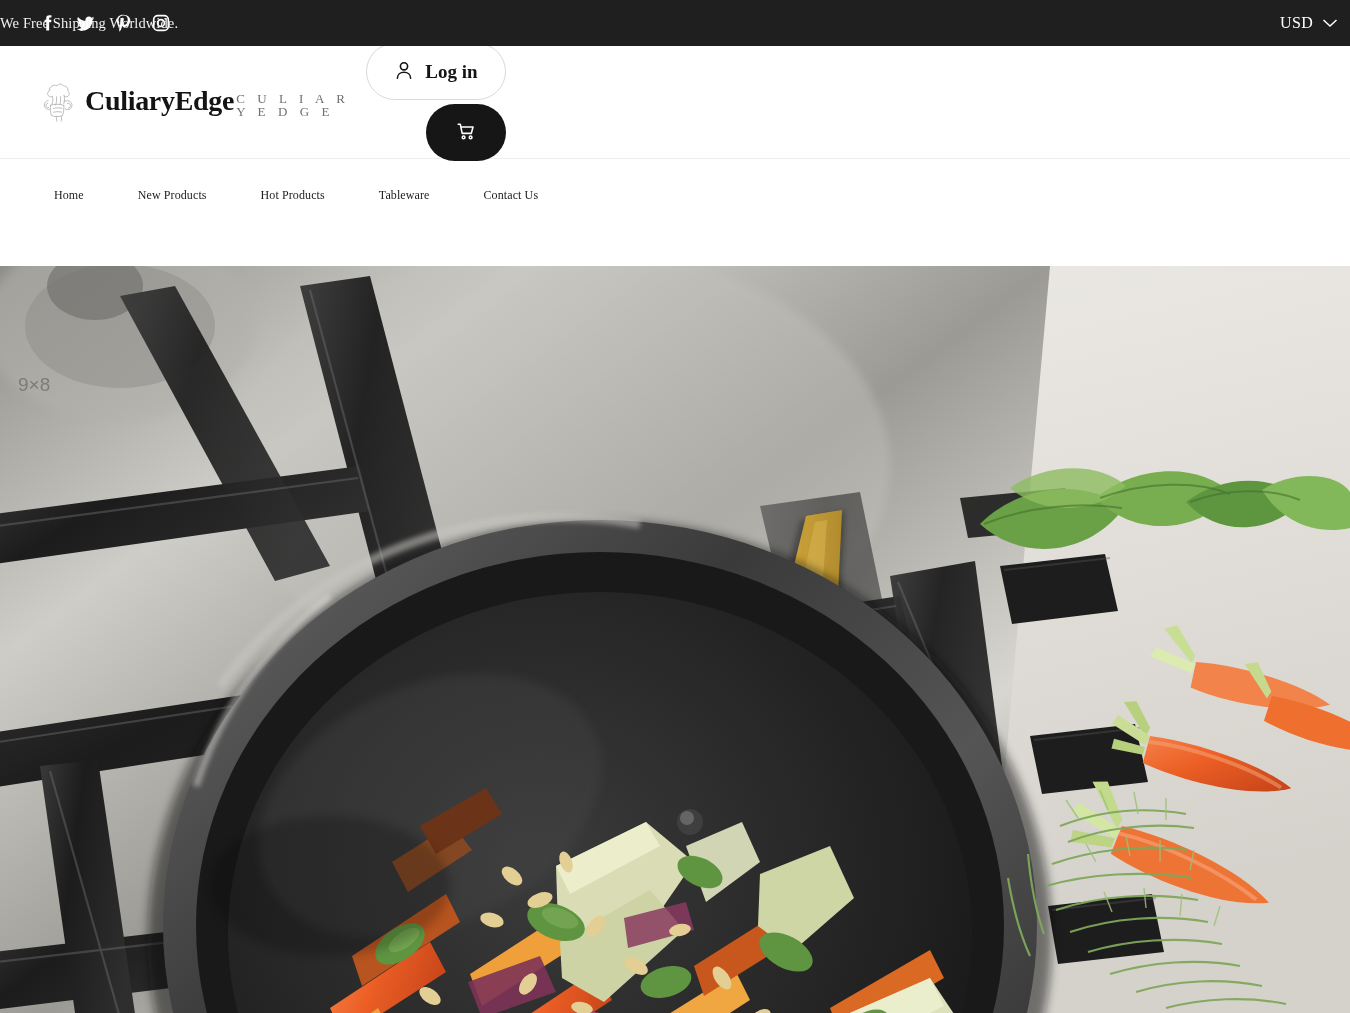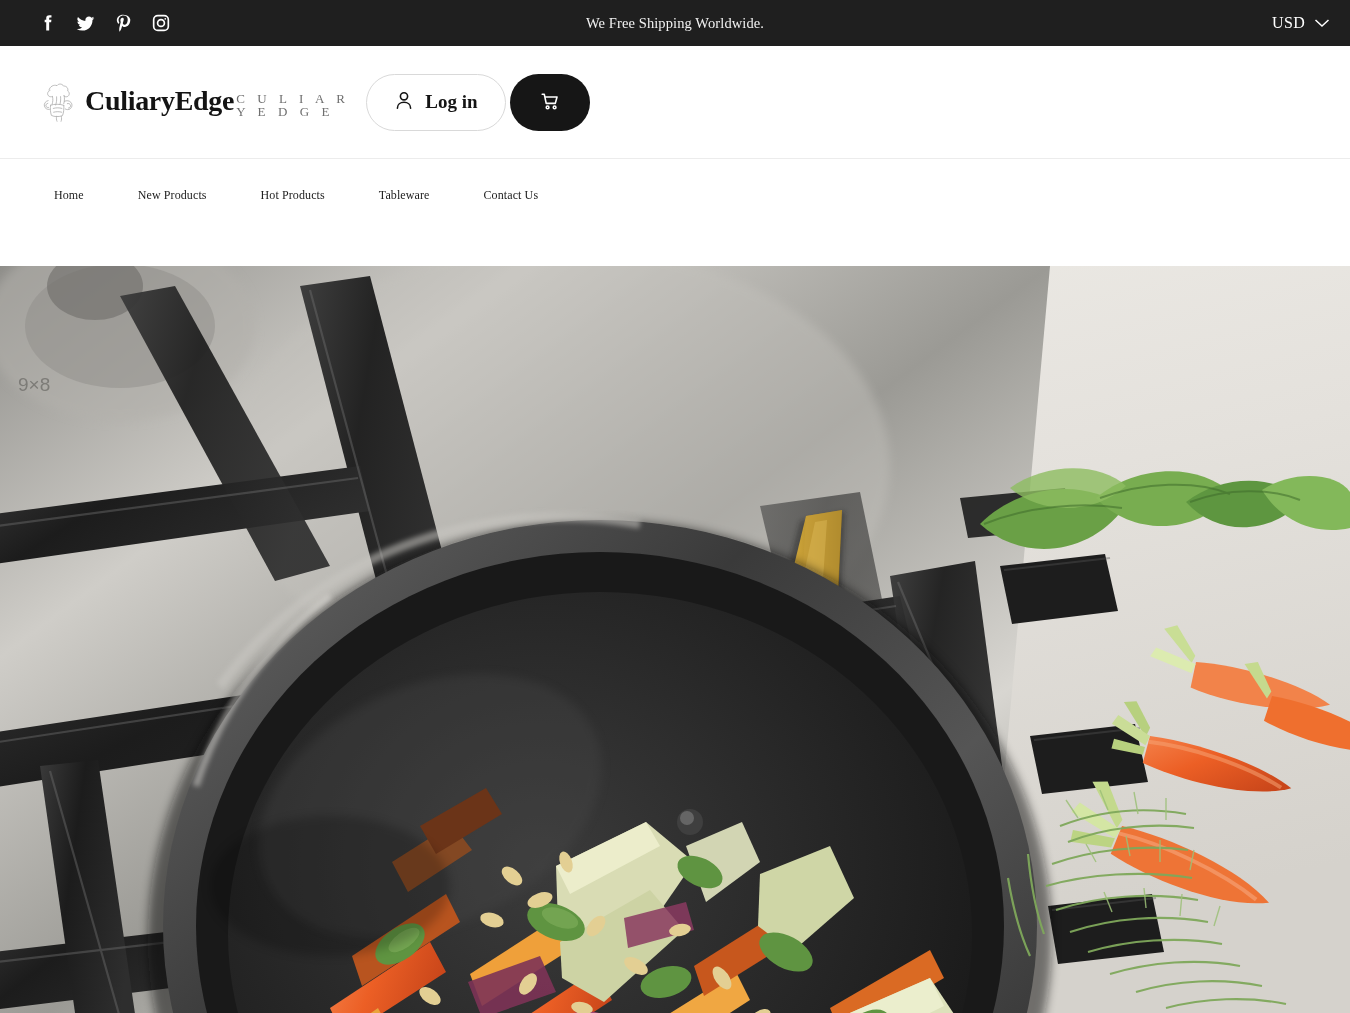--- a/index.html
+++ b/index.html
@@ -27,30 +27,30 @@
   .social-icon {
     width: 22px; height: 22px;
     display: flex; align-items: center; justify-content: center;
     color: #ffffff;
     cursor: pointer;
   }
   .social-icon svg { display: block; }
   .announce-text {
     position: absolute;
     left: 0; right: 0;
-    text-align: center;
+    text-align: left;
     color: #f2f2f2;
     font-family: "Liberation Serif", serif;
     font-size: 14.5px;
     letter-spacing: .1px;
     pointer-events: none;
   }
   .currency-selector {
     position: absolute;
-    right: 20px;
+    right: 12px;
     display: flex; align-items: center; gap: 9px;
     color: #ffffff;
     font-family: "Liberation Serif", serif;
     font-size: 16px;
     cursor: pointer;
     letter-spacing: .3px;
   }
   .chev { display: block; }
 
   
@@ -102,21 +102,21 @@
     border: none;
     outline: none;
     background: transparent;
     font-family: "Liberation Sans", sans-serif;
     font-size: 17.5px;
     color: #2a2a2a;
     width: 100%;
   }
   .search-input::placeholder { color: #b4b4b4; }
 
-  .header-actions { display: flex; align-items: center; gap: 4px; }
+  .header-actions { display: flex; align-items: flex-end; gap: 4px; flex-direction: column; }
   .login-btn {
     height: 57px;
     min-width: 140px;
     border: 1px solid #d9d9d9;
     border-radius: 30px;
     background: #fff;
     display: flex;
     align-items: center;
     justify-content: center;
     gap: 11px;

